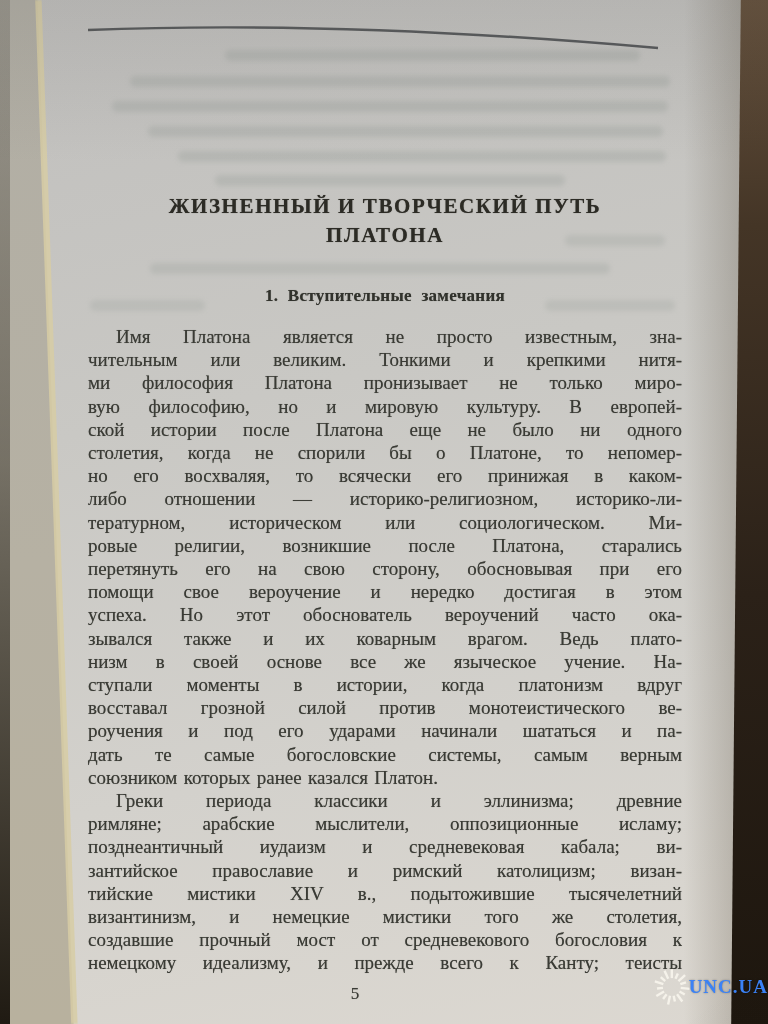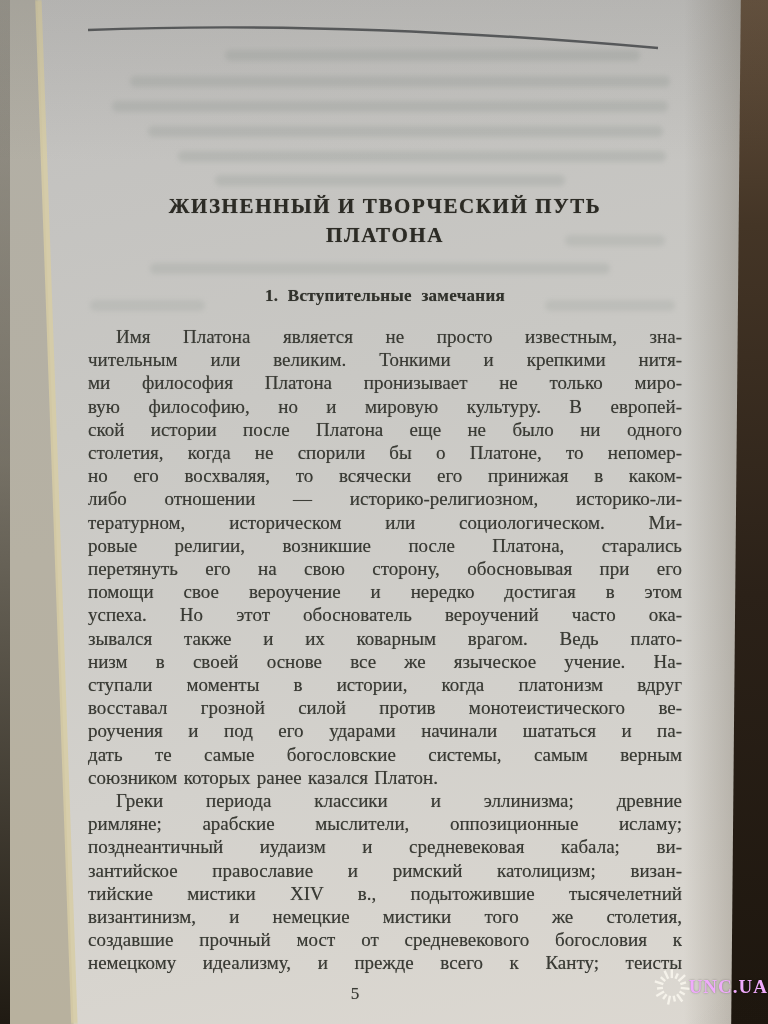--- a/index.html
+++ b/index.html
@@ -86,21 +86,21 @@
     text-align:center; font-size:17px; color:#3a3b35;
     text-shadow:0 0 .7px rgba(55,56,50,.6);
   }
 
   .watermark {
     position:absolute; left:650px; top:956px; width:118px; height:62px;
     display:flex; align-items:center; z-index:10;
   }
   .watermark-label {
     font-weight:bold; font-size:19px; letter-spacing:1px;
-    color:#f0abfc; margin-left:-5px;
+    color:#3b82f6; margin-left:-5px;
     text-shadow:0 0 2px rgba(0,0,0,.35);
   }
 </style>
 </head>
 <body>
 
 <div class="photo">
 
   <div class="page"></div>
 

